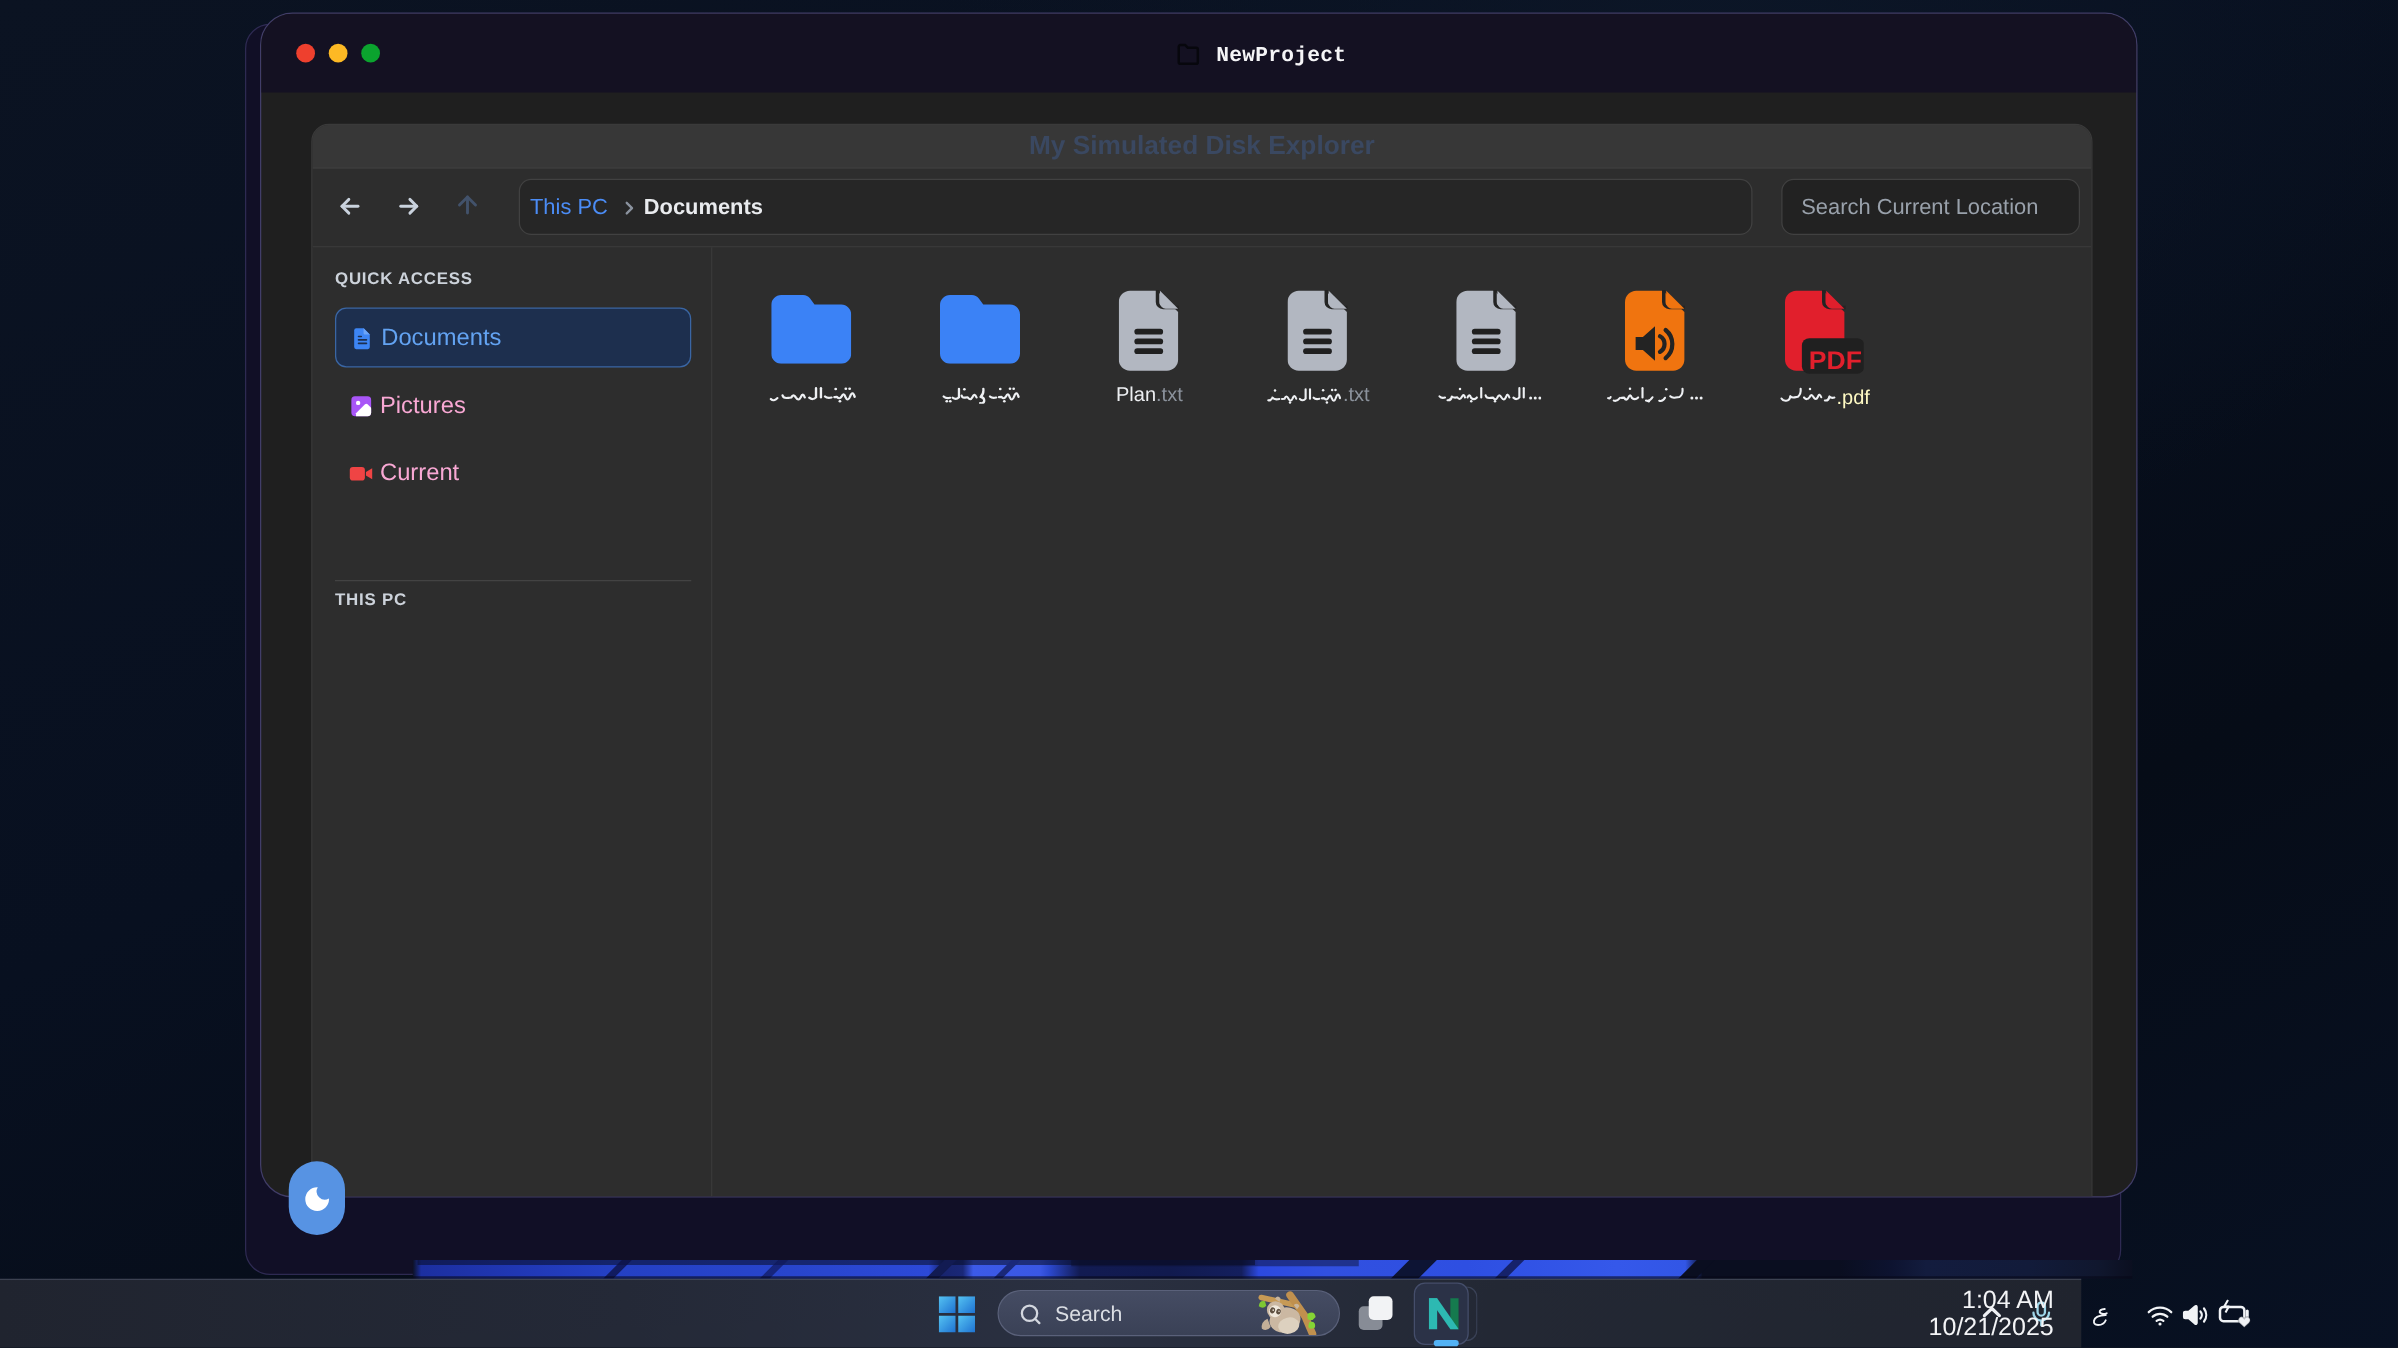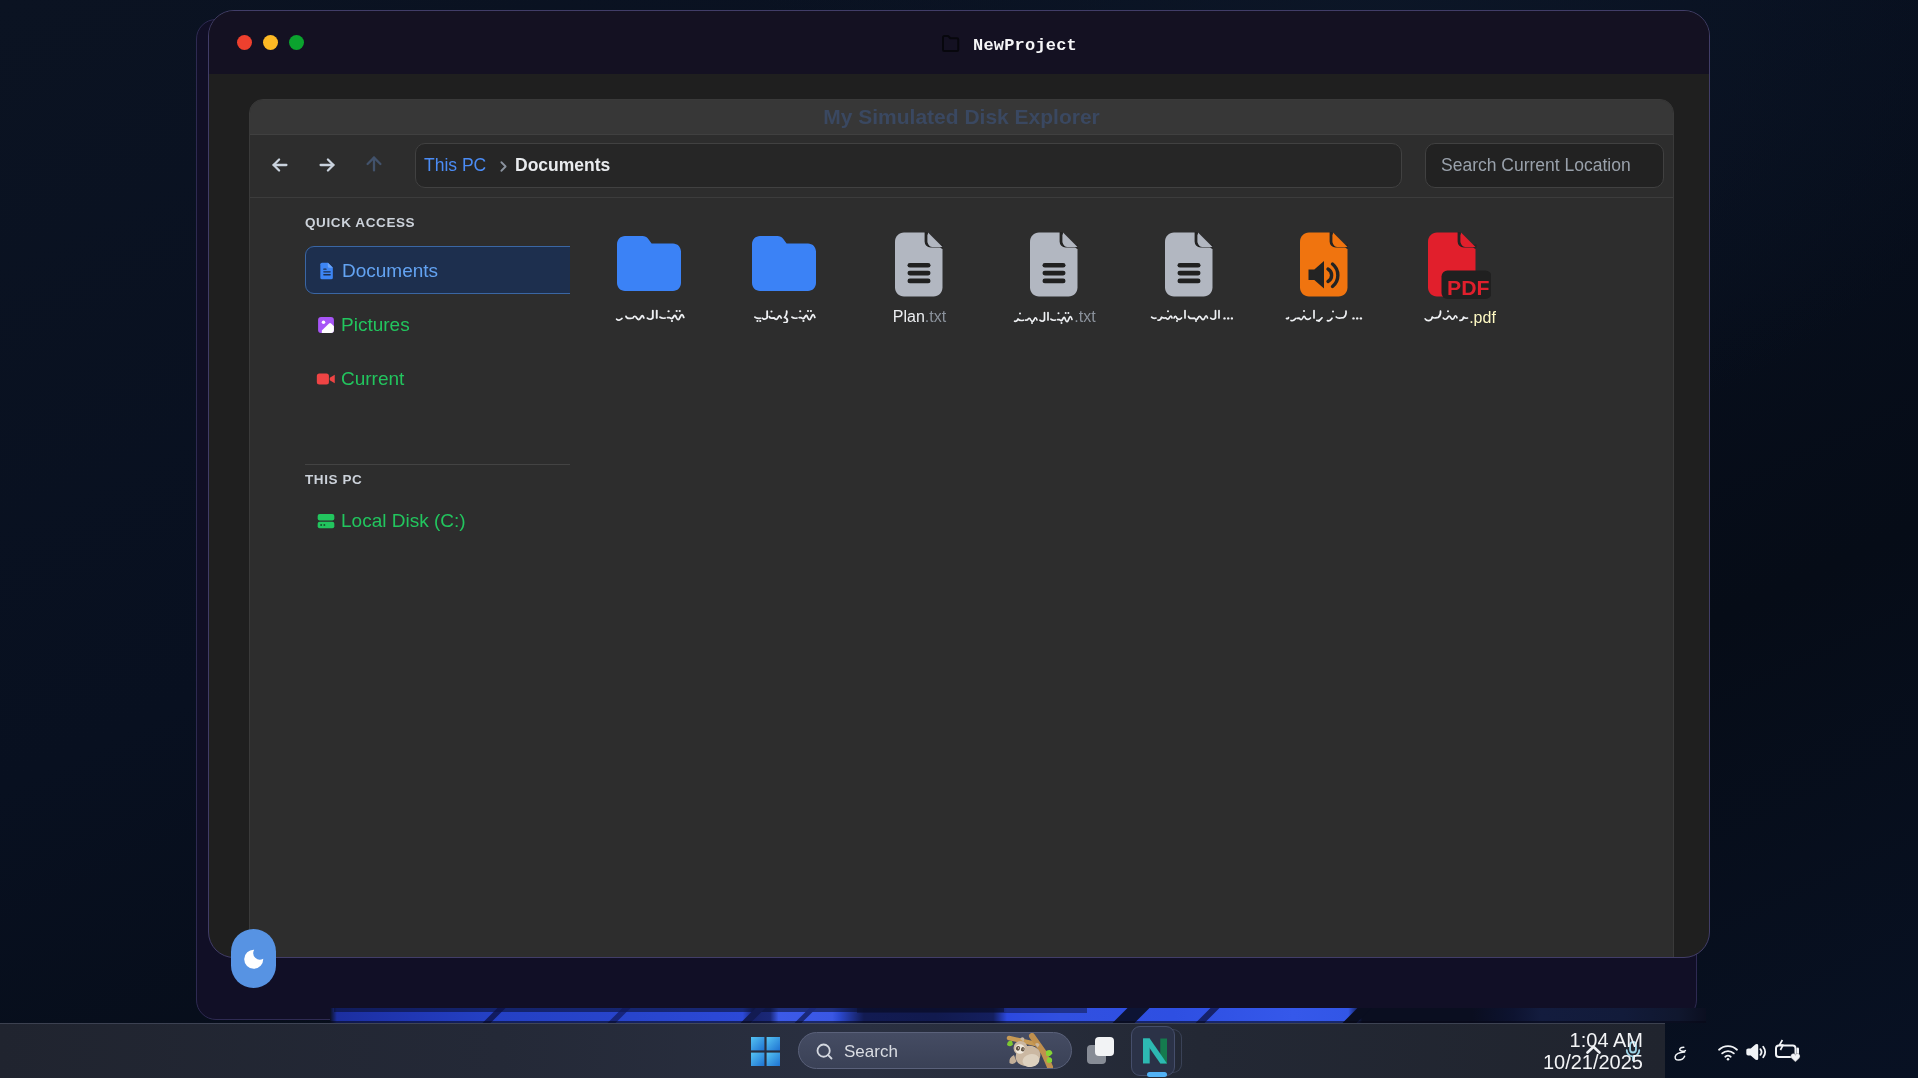--- a/index.html
+++ b/index.html
@@ -9,22 +9,22 @@
 #strip{position:absolute;left:330px;top:1008px;width:1376px;height:15px;overflow:hidden;}
 #ghost{position:absolute;left:196px;top:19px;width:1501px;height:1001px;border-radius:20px;background:#110f26;border:1px solid #2e2a52;}
 #win{position:absolute;left:208px;top:10px;width:1502px;height:948px;border-radius:26px;background:#1f1f1f;border:1px solid #413d68;overflow:hidden;}
 #titlebar{position:absolute;left:0;top:0;right:0;height:63px;background:#141122;}
 .tl{position:absolute;top:24px;width:15px;height:15px;border-radius:50%;}
 #panel{position:absolute;left:40px;top:88px;width:1425px;height:888px;border-radius:14px;background:#2d2d2d;border:1px solid #3a3a3a;overflow:hidden;}
 #phead{position:absolute;left:0;top:0;right:0;height:35px;background:#373737;border-bottom:1px solid #404040;color:#3a4861;font-size:21px;font-weight:700;text-align:center;line-height:34px;}
 #toolbar{position:absolute;left:0;top:35px;right:0;height:63px;background:#2d2d2d;border-bottom:1px solid #3c3c3c;}
 #crumb{position:absolute;left:165px;top:8px;width:987px;height:45px;border-radius:10px;background:#262626;border:1px solid #414141;line-height:43px;font-size:17.5px;}
 #searchbox{position:absolute;left:1175px;top:8px;width:239px;height:45px;border-radius:10px;background:#222222;border:1px solid #414141;line-height:43px;font-size:17.5px;color:#99a1ab;padding-left:15px;}
-#sidebar{position:absolute;left:0;top:98px;width:320px;bottom:0;background:#2d2d2d;border-right:1px solid #3d3d3d;margin-left:37px;}
-.sitem{position:absolute;left:18px;width:285px;height:48px;border-radius:9px;line-height:48px;font-size:19px;color:#22c55e;}
+#sidebar{position:absolute;left:0;top:98px;width:320px;bottom:0;background:#2d2d2d;border-right:1px solid #3d3d3d;}
+.sitem{position:absolute;left:18px;width:285px;height:48px;border-radius:9px;line-height:48px;font-size:19px;color:#f9a8d4;}
 .sico{position:absolute;left:11px;top:14px;width:20px;height:20px;}
 .slab{position:absolute;left:36px;top:0;}
 #content{position:absolute;left:320px;top:98px;right:0;bottom:0;background:#2d2d2d;}
 .cell{position:absolute;top:20px;width:135px;height:120px;text-align:center;}
 .clabel{position:absolute;top:90px;left:0;right:0;font-size:16px;color:#eceef1;white-space:nowrap;}
 #moon{position:absolute;left:231px;top:929px;width:45px;height:59px;border-radius:30px;background:#5793e3;}
 #taskbar{position:absolute;left:0;top:1023px;width:1665px;height:55px;background:linear-gradient(90deg,#20242f 0%,#242937 30%,#2a3041 52%,#232834 72%,#20242e 100%);border-top:1px solid rgba(160,170,200,.22);}
 .tray{position:absolute;color:#eff1f4;}
 #clock{position:absolute;right:22px;top:6px;text-align:right;color:#f3f4f6;font-size:20px;line-height:21.5px;}
 #spill{position:absolute;left:798px;top:8px;width:274px;height:37px;border-radius:19px;background:linear-gradient(180deg,#454c63,#3a4156);border:1px solid #5a617a;overflow:hidden;}
@@ -110,29 +110,20 @@
       </div>
       <div class="sitem" style="top:157px;">
         <svg class="sico" viewBox="0 0 24 24" fill="#ef4444">
             <rect x="1" y="5.5" width="14.5" height="13" rx="3"></rect>
             <path d="M16.5 10.4 l6 -3.6 v10.4 l-6 -3.6 z"></path>
           </svg>
         <span class="slab">Current</span>
       </div>
       <div style="position:absolute;left:18px;top:266px;width:285px;border-top:1px solid #434343;"></div>
       <div style="position:absolute;left:18px;top:274px;font-size:13.5px;font-weight:700;color:#ccd2da;letter-spacing:.6px;">THIS PC</div>
-      <div class="sitem" style="top:299px;">
-        <svg class="sico" viewBox="0 0 24 24" fill="#22c55e">
-            <rect x="2" y="3.5" width="20" height="8" rx="2.4"></rect>
-            <rect x="2" y="12.8" width="20" height="8" rx="2.4"></rect>
-            <circle cx="6.2" cy="16.8" r="1.15" fill="#14532d"></circle>
-            <circle cx="10" cy="16.8" r="1.15" fill="#14532d"></circle>
-          </svg>
-        <span class="slab">Local Disk (C:)</span>
-      </div>
     </div>
     <div id="content">
       <div class="cell" style="left:12px;">
         <svg style="position:absolute;left:35px;top:16px;" width="64" height="57" viewBox="0 0 64 57">
             <path fill="#3b82f6" d="M8 2 h17.5 c2.2 0 4.3 1 5.6 2.8 l3.5 4.7 H56 c4.4 0 8 3.6 8 8 V49 c0 4.4 -3.6 8 -8 8 H8 c-4.4 0 -8 -3.6 -8 -8 V10 c0 -4.4 3.6 -8 8 -8 z"></path>
           </svg>
         <div class="clabel"><svg width="72" height="15" viewBox="0 0 64 15" preserveAspectRatio="none">
               <g stroke="#eef0f3" stroke-width="1.7" fill="none" stroke-linecap="round" stroke-linejoin="round">
                 <path d="M62 9.5 q-1.5 -5.5 -3.2 -.5 t-3.4 .5 q-1.2 -4 -2.6 -.5 q-1.5 3 -3.4 .5 l-1.8 .2"></path>
                 <path d="M45.5 10 q-3 .8 -4.6 -.8"></path>

